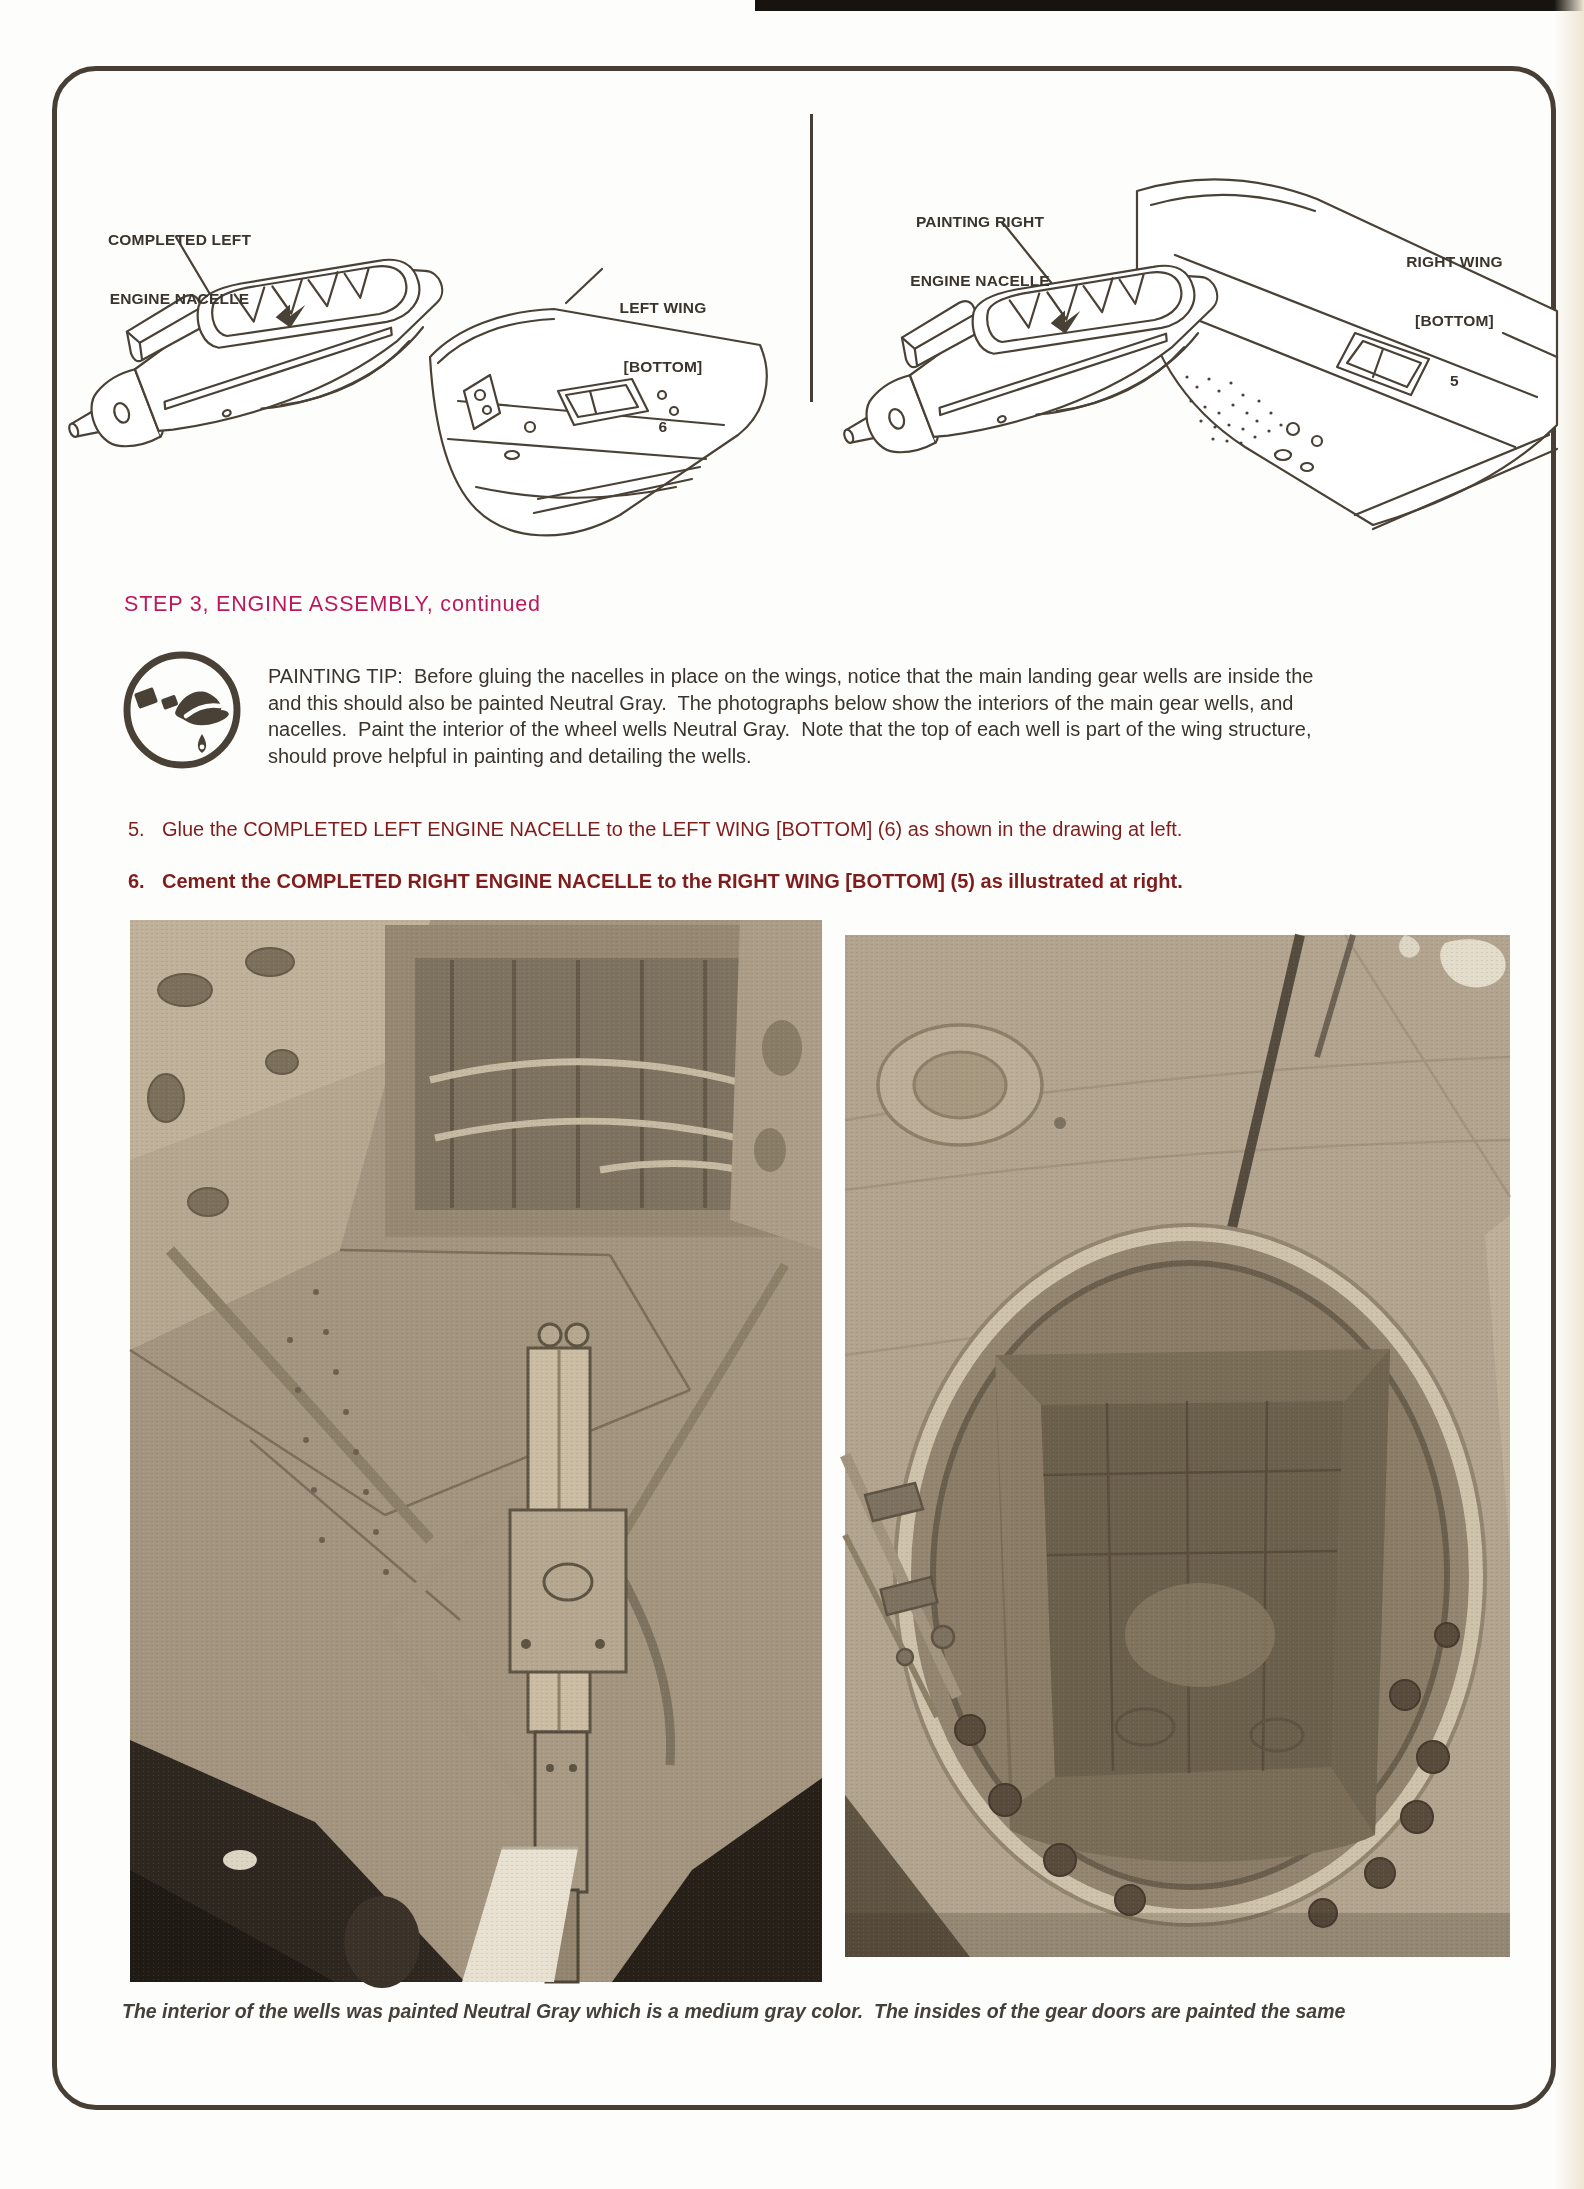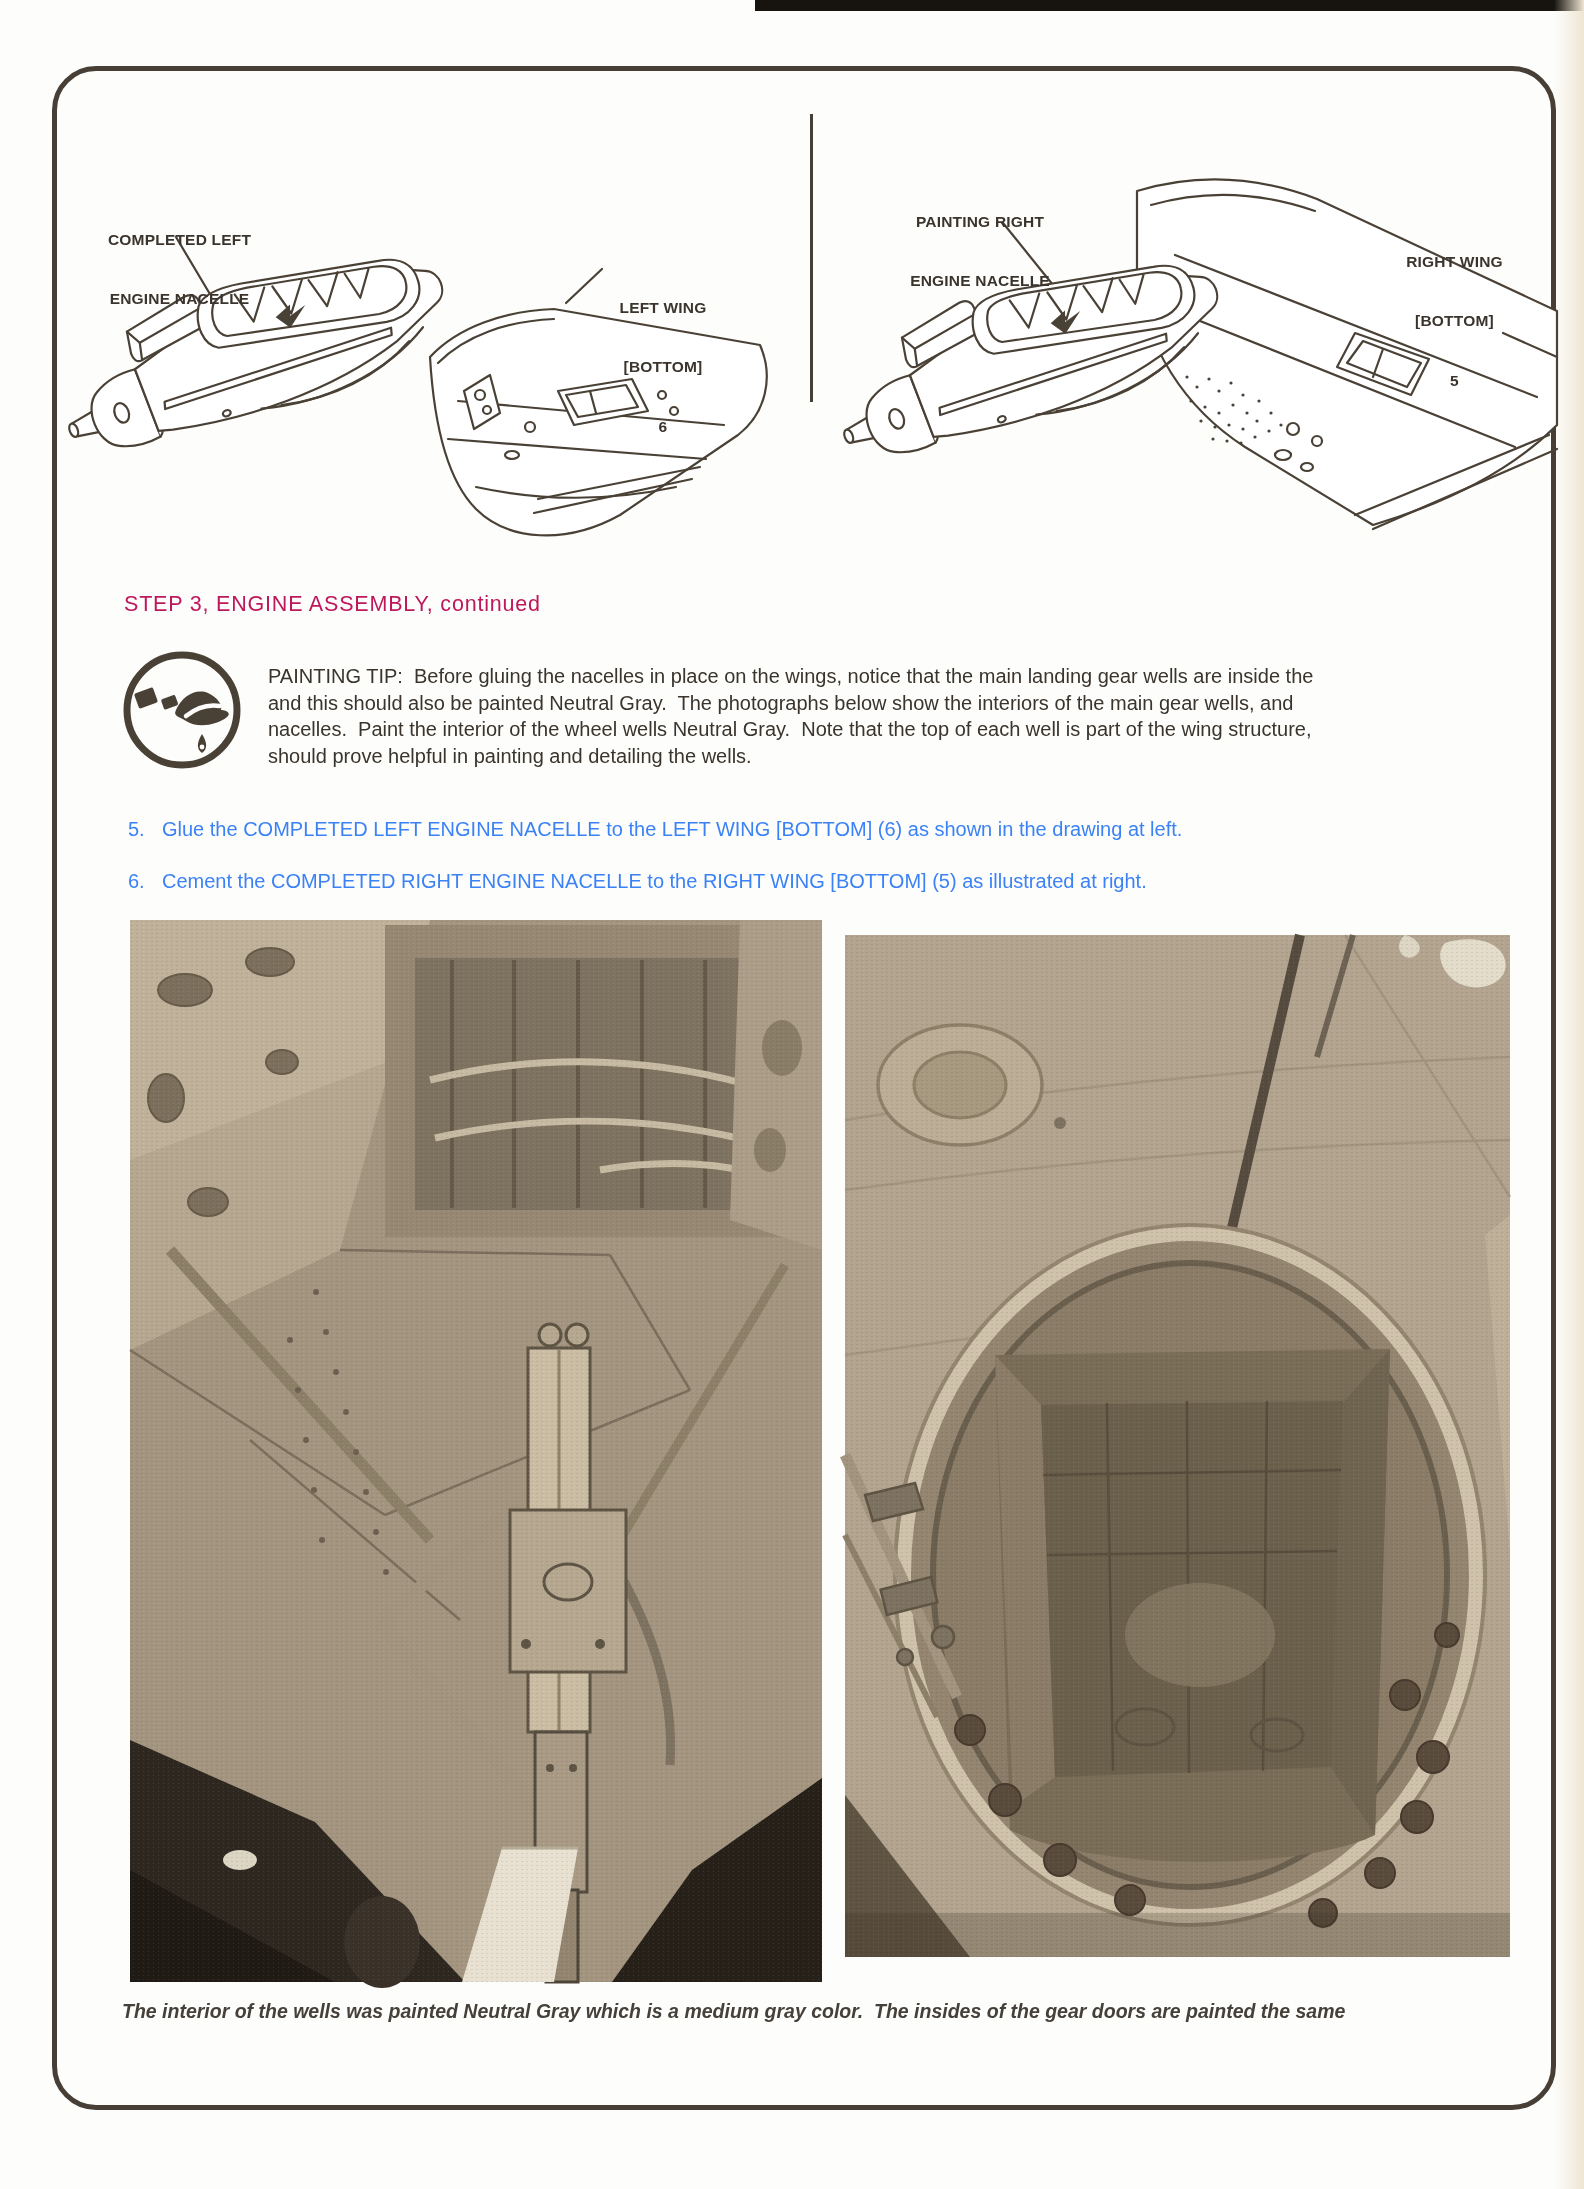--- a/index.html
+++ b/index.html
@@ -22,21 +22,21 @@
   .dlabel { font-weight:bold; font-size:15.5px; line-height:1.28; color:#3a342d;
             text-align:center; letter-spacing:.2px; white-space:pre; }
 
   .heading { font-size:21.5px; letter-spacing:.8px; color:#be185d; white-space:pre; }
 
   .tip-icon { left:120px; top:648px; width:124px; height:124px; }
 
   .tip-text { left:268px; top:663px; width:1270px; color:#3a342d; }
   .tip-text .tline { font-size:20px; line-height:26.5px; white-space:pre; }
 
-  .step { left:128px; width:1320px; color:#3b82f6; font-size:20px; }
+  .step { left:128px; width:1320px; color:#7f1d1d; font-size:20px; }
   .step .stepnum { display:inline-block; width:34px; }
   .step .steptext { white-space:pre; }
 
   .photo { display:block; }
 
   .caption { left:122px; top:1997px; width:1420px; color:#454039;
              font-weight:bold; font-style:italic; }
   .caption .cline { font-size:19.5px; line-height:28px; white-space:pre; }
 
   svg { display:block; overflow:visible; }
@@ -223,21 +223,21 @@
   <div class="abs tip-text">
     <div class="tline">PAINTING TIP:  Before gluing the nacelles in place on the wings, notice that the main landing gear wells are inside the</div>
     <div class="tline">and this should also be painted Neutral Gray.  The photographs below show the interiors of the main gear wells, and</div>
     <div class="tline">nacelles.  Paint the interior of the wheel wells Neutral Gray.  Note that the top of each well is part of the wing structure,</div>
     <div class="tline">should prove helpful in painting and detailing the wells.</div>
   </div>
 
   <div class="abs step" style="top:818px;">
     <span class="stepnum">5.</span><span class="steptext">Glue the COMPLETED LEFT ENGINE NACELLE to the LEFT WING [BOTTOM] (6) as shown in the drawing at left.</span>
   </div>
-  <div class="abs step" style="top:870px;">
+  <div class="abs step" style="top:870px;font-weight:bold;">
     <span class="stepnum">6.</span><span class="steptext">Cement the COMPLETED RIGHT ENGINE NACELLE to the RIGHT WING [BOTTOM] (5) as illustrated at right.</span>
   </div>
 
   <svg class="abs photo" style="left:130px; top:920px;" width="692" height="1062" viewBox="0 0 692 1062">
     <defs>
       <pattern id="grainL" width="5" height="4" patternUnits="userSpaceOnUse">
         <rect x="1" y="1" width="2" height="1" fill="rgba(52,42,30,0.10)"></rect>
         <rect x="3" y="3" width="1" height="1" fill="rgba(255,255,255,0.10)"></rect>
       </pattern>
     </defs>

